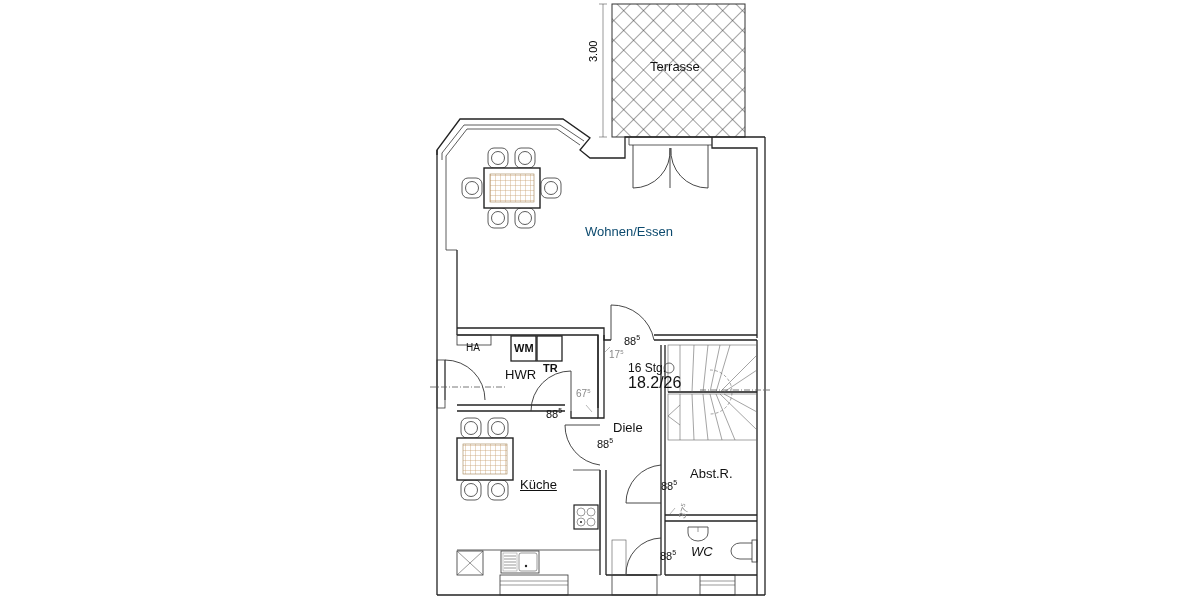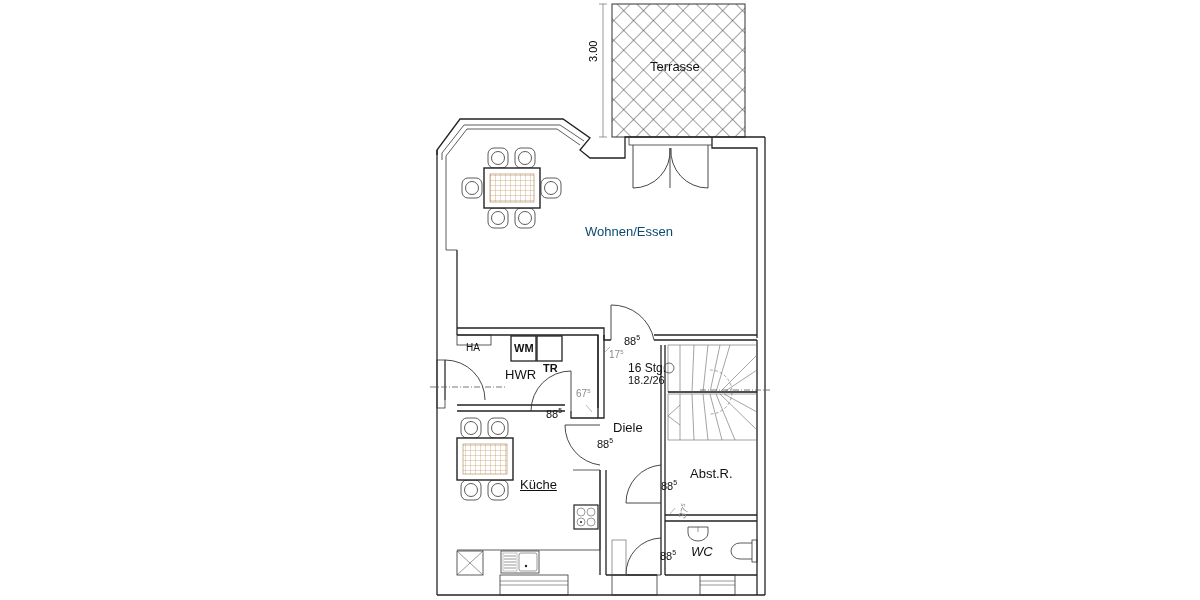--- a/index.html
+++ b/index.html
@@ -229,21 +229,21 @@
 <div class="lbl" style="left:520px; top:477px; font-size:13px; color:#111;text-decoration:underline;">Küche</div>
 <div class="lbl" style="left:613px; top:420px; font-size:13px; color:#111;">Diele</div>
 <div class="lbl" style="left:690px; top:466px; font-size:13px; color:#111;text-align:right;">Abst.R.</div>
 <div class="lbl" style="left:691px; top:544px; font-size:13px; color:#111;font-style:italic;">WC</div>
 
 <div class="lbl" style="left:514px; top:342px; font-size:11px; font-weight:bold; color:#111;">WM</div>
 <div class="lbl" style="left:543px; top:342px; font-size:11px; font-weight:bold; color:#111;margin-top:20px;">TR</div>
 <div class="lbl" style="left:466px; top:334px; font-size:10px; color:#111;margin-top:8px;">HA</div>
 
 <div class="lbl" style="left:628px; top:361px; font-size:12px; color:#111;">16 Stg.</div>
-<div class="lbl" style="left:628px; top:374px; font-size:11px; color:#111;">18.2/26</div>
+<div class="lbl" style="left:628px; top:374px; font-size:16px; color:#111;">18.2/26</div>
 
 <div class="lbl" style="left:624px; top:334px; font-size:11px; color:#111;"><span>88</span><sup style="font-size:7px;">5</sup></div>
 <div class="lbl" style="left:546px; top:407px; font-size:11px; color:#111;"><span>88</span><sup style="font-size:7px;">5</sup></div>
 <div class="lbl" style="left:597px; top:437px; font-size:11px; color:#111;"><span>88</span><sup style="font-size:7px;">5</sup></div>
 <div class="lbl" style="left:661px; top:479px; font-size:11px; color:#111;"><span>88</span><sup style="font-size:7px;">5</sup></div>
 <div class="lbl" style="left:660px; top:549px; font-size:11px; color:#111;"><span>88</span><sup style="font-size:7px;">5</sup></div>
 
 <div class="lbl" style="left:609px; top:349px; font-size:10px; color:#888;"><span>17</span><sup style="font-size:6px;">5</sup></div>
 <div class="lbl" style="left:576px; top:388px; font-size:10px; color:#888;"><span>67</span><sup style="font-size:6px;">5</sup></div>
 <div class="lbl" style="left:676px; top:516px; font-size:10px; color:#888; transform:rotate(-70deg); transform-origin:left top;"><span>37</span><sup style="font-size:6px;">5</sup></div>

